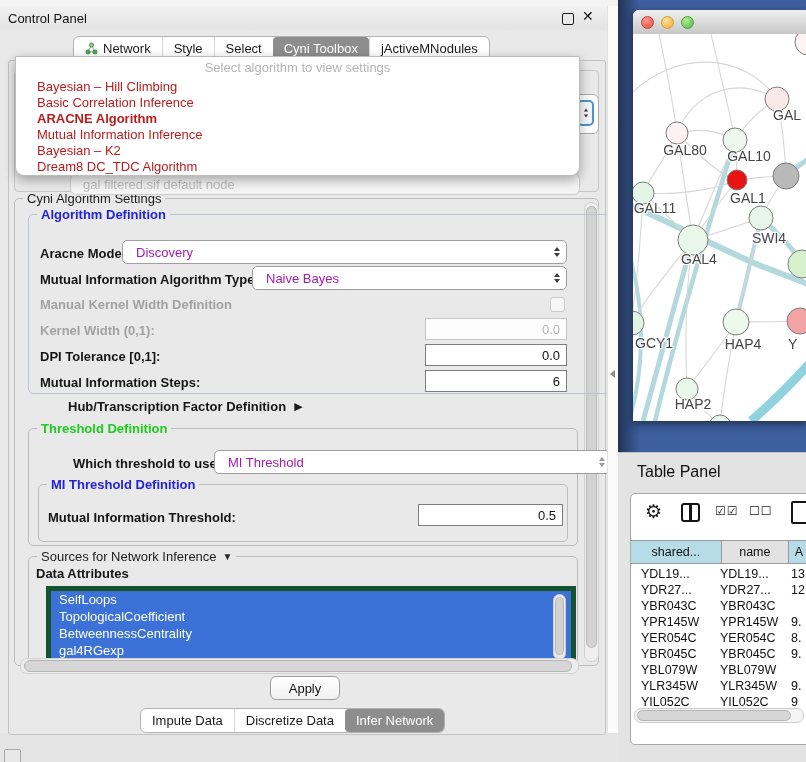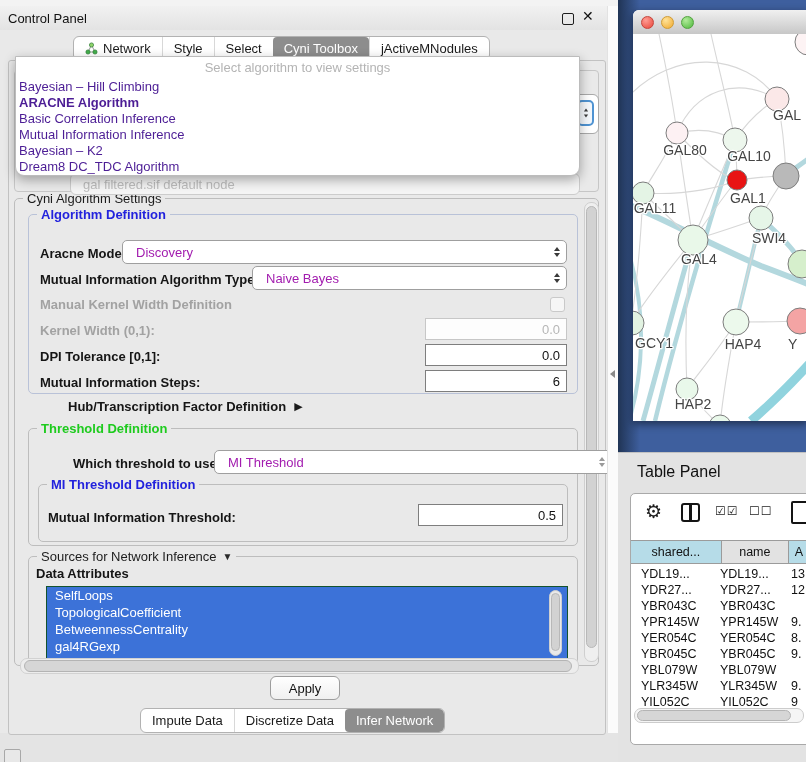--- a/index.html
+++ b/index.html
@@ -34,30 +34,30 @@
   .inp.dis{border-color:#c7c7c7;color:#b6b6b6;background:#fdfdfd;}
   .stp{position:absolute;right:6px;top:50%;transform:translateY(-50%);display:flex;flex-direction:column;gap:2px;}
   .tri-u{width:0;height:0;border-left:3.5px solid transparent;border-right:3.5px solid transparent;border-bottom:4.5px solid #3a3a3a;}
   .tri-d{width:0;height:0;border-left:3.5px solid transparent;border-right:3.5px solid transparent;border-top:4.5px solid #3a3a3a;}
   .stp.lt .tri-u{border-bottom-color:#9a9a9a;} .stp.lt .tri-d{border-top-color:#9a9a9a;}
   .chk{position:absolute;width:13px;height:13px;border:1.5px solid #c9c9c9;border-radius:3px;background:#f6f6f6;}
   .vscroll{position:absolute;background:#efefef;border:1px solid #cfcfcf;border-radius:7px;}
   .vthumb{position:absolute;left:1px;right:1px;background:#d2d2d2;border:1px solid #b8b8b8;border-radius:6px;}
   .hscroll{position:absolute;background:#ededed;border:1px solid #d2d2d2;border-radius:7px;}
   .hthumb{position:absolute;top:1px;bottom:1px;background:#d6d6d6;border:1px solid #b4b4b4;border-radius:6px;}
-  .attr-list{position:absolute;background:#3c72d8;border:1px solid #14532d;overflow:hidden;}
+  .attr-list{position:absolute;background:#3c72d8;border:5px solid #14532d;overflow:hidden;}
   .attr-item{height:17px;line-height:17px;color:#fff;font-size:13px;padding-left:8px;white-space:nowrap;}
   .apply{position:absolute;background:linear-gradient(#ffffff,#f0f0f0);border:1px solid #9d9d9d;border-radius:6px;
          font-size:13px;color:#111;display:flex;align-items:center;justify-content:center;}
   .hub-arrow{font-size:11px;color:#1a1a1a;margin-left:8px;}
   
   .popup{left:15px;top:56px;width:563px;height:118px;background:#fff;border:1px solid #bcbcbc;
          border-radius:0 0 9px 9px;box-shadow:0 4px 12px rgba(0,0,0,.32);z-index:50;}
   .popup .prompt{height:22px;line-height:22px;text-align:center;color:#b4b4b4;font-size:13px;}
-  .popup .item{height:16px;line-height:16px;font-size:13px;color:#4c1d95;padding-left:3px;white-space:nowrap;}
+  .popup .item{height:16px;line-height:16px;font-size:13px;color:#b91c1c;padding-left:21px;white-space:nowrap;}
   .popup .item.bold{font-weight:bold;}
   
   .frag-grp{left:14px;top:70px;width:583px;height:120px;border:1px solid #c6c6c6;border-radius:4px;z-index:1;}
   .frag-combo{left:553px;top:94px;width:44px;height:38px;background:#fff;border:1px solid #a9a9a9;border-radius:6px;z-index:2;}
   .frag-blue{position:absolute;right:4px;top:5px;width:17px;height:26px;border:2px solid #4f93d2;border-radius:5px;
              background:#f4f8fc;box-sizing:border-box;display:flex;flex-direction:column;align-items:center;justify-content:center;gap:2px;}
   .faint-combo{left:70px;top:173px;width:510px;height:22px;background:#f4f4f4;border:1px solid #cccccc;border-radius:6px;
                font-size:13px;color:#bcbcbc;display:flex;align-items:center;padding-left:12px;box-sizing:border-box;z-index:1;}
   
   .splitter{left:607px;top:6px;width:11px;height:727px;background:#fbfbfb;border-left:1px solid #e2e2e2;}
@@ -152,21 +152,21 @@
     <span>gal filtered.sif default node</span>
   </div>
 
   <div class="grp" style="left:14px;top:198px;width:583px;height:466px;">
     <span class="gt">Cyni Algorithm Settings</span>
   </div>
   <div class="vscroll" style="left:584px;top:202px;width:13px;height:458px;">
     <div class="vthumb" style="top:3px;height:440px;"></div>
   </div>
 
-  <div class="grp" style="left:28px;top:214px;width:548px;height:178px;border-color:#b9c2d8;">
+  <div class="grp" style="left:28px;top:214px;width:548px;height:178px;border-color:#b9c2d8;padding-left:44px;">
     <span class="gt blue">Algorithm Definition</span>
   </div>
 
   <span class="lbl" style="left:40px;top:246px;">Aracne Mode:</span>
   <div class="combo" style="left:122px;top:240px;width:445px;height:24px;">
     <span>Discovery</span>
     <span class="stp">
         <span class="tri-u"></span>
         <span class="tri-d"></span>
       </span>
@@ -256,22 +256,22 @@
         <span>Discretize Data</span>
       </div>
     <div class="tab sel">
         <span>Infer Network</span>
       </div>
   </div>
 
   <div class="abs popup">
     <div class="prompt">Select algorithm to view settings</div>
     <div class="item">Bayesian – Hill Climbing</div>
+    <div class="item">Basic Correlation Inference</div>
     <div class="item bold">ARACNE Algorithm</div>
-    <div class="item">Basic Correlation Inference</div>
     <div class="item">Mutual Information Inference</div>
     <div class="item">Bayesian – K2</div>
     <div class="item">Dream8 DC_TDC Algorithm</div>
   </div>
 
   <div class="abs splitter"></div>
   <div class="abs sp-arrow"></div>
 
   <div class="abs desktop">
     <div class="desk-shade"></div>

